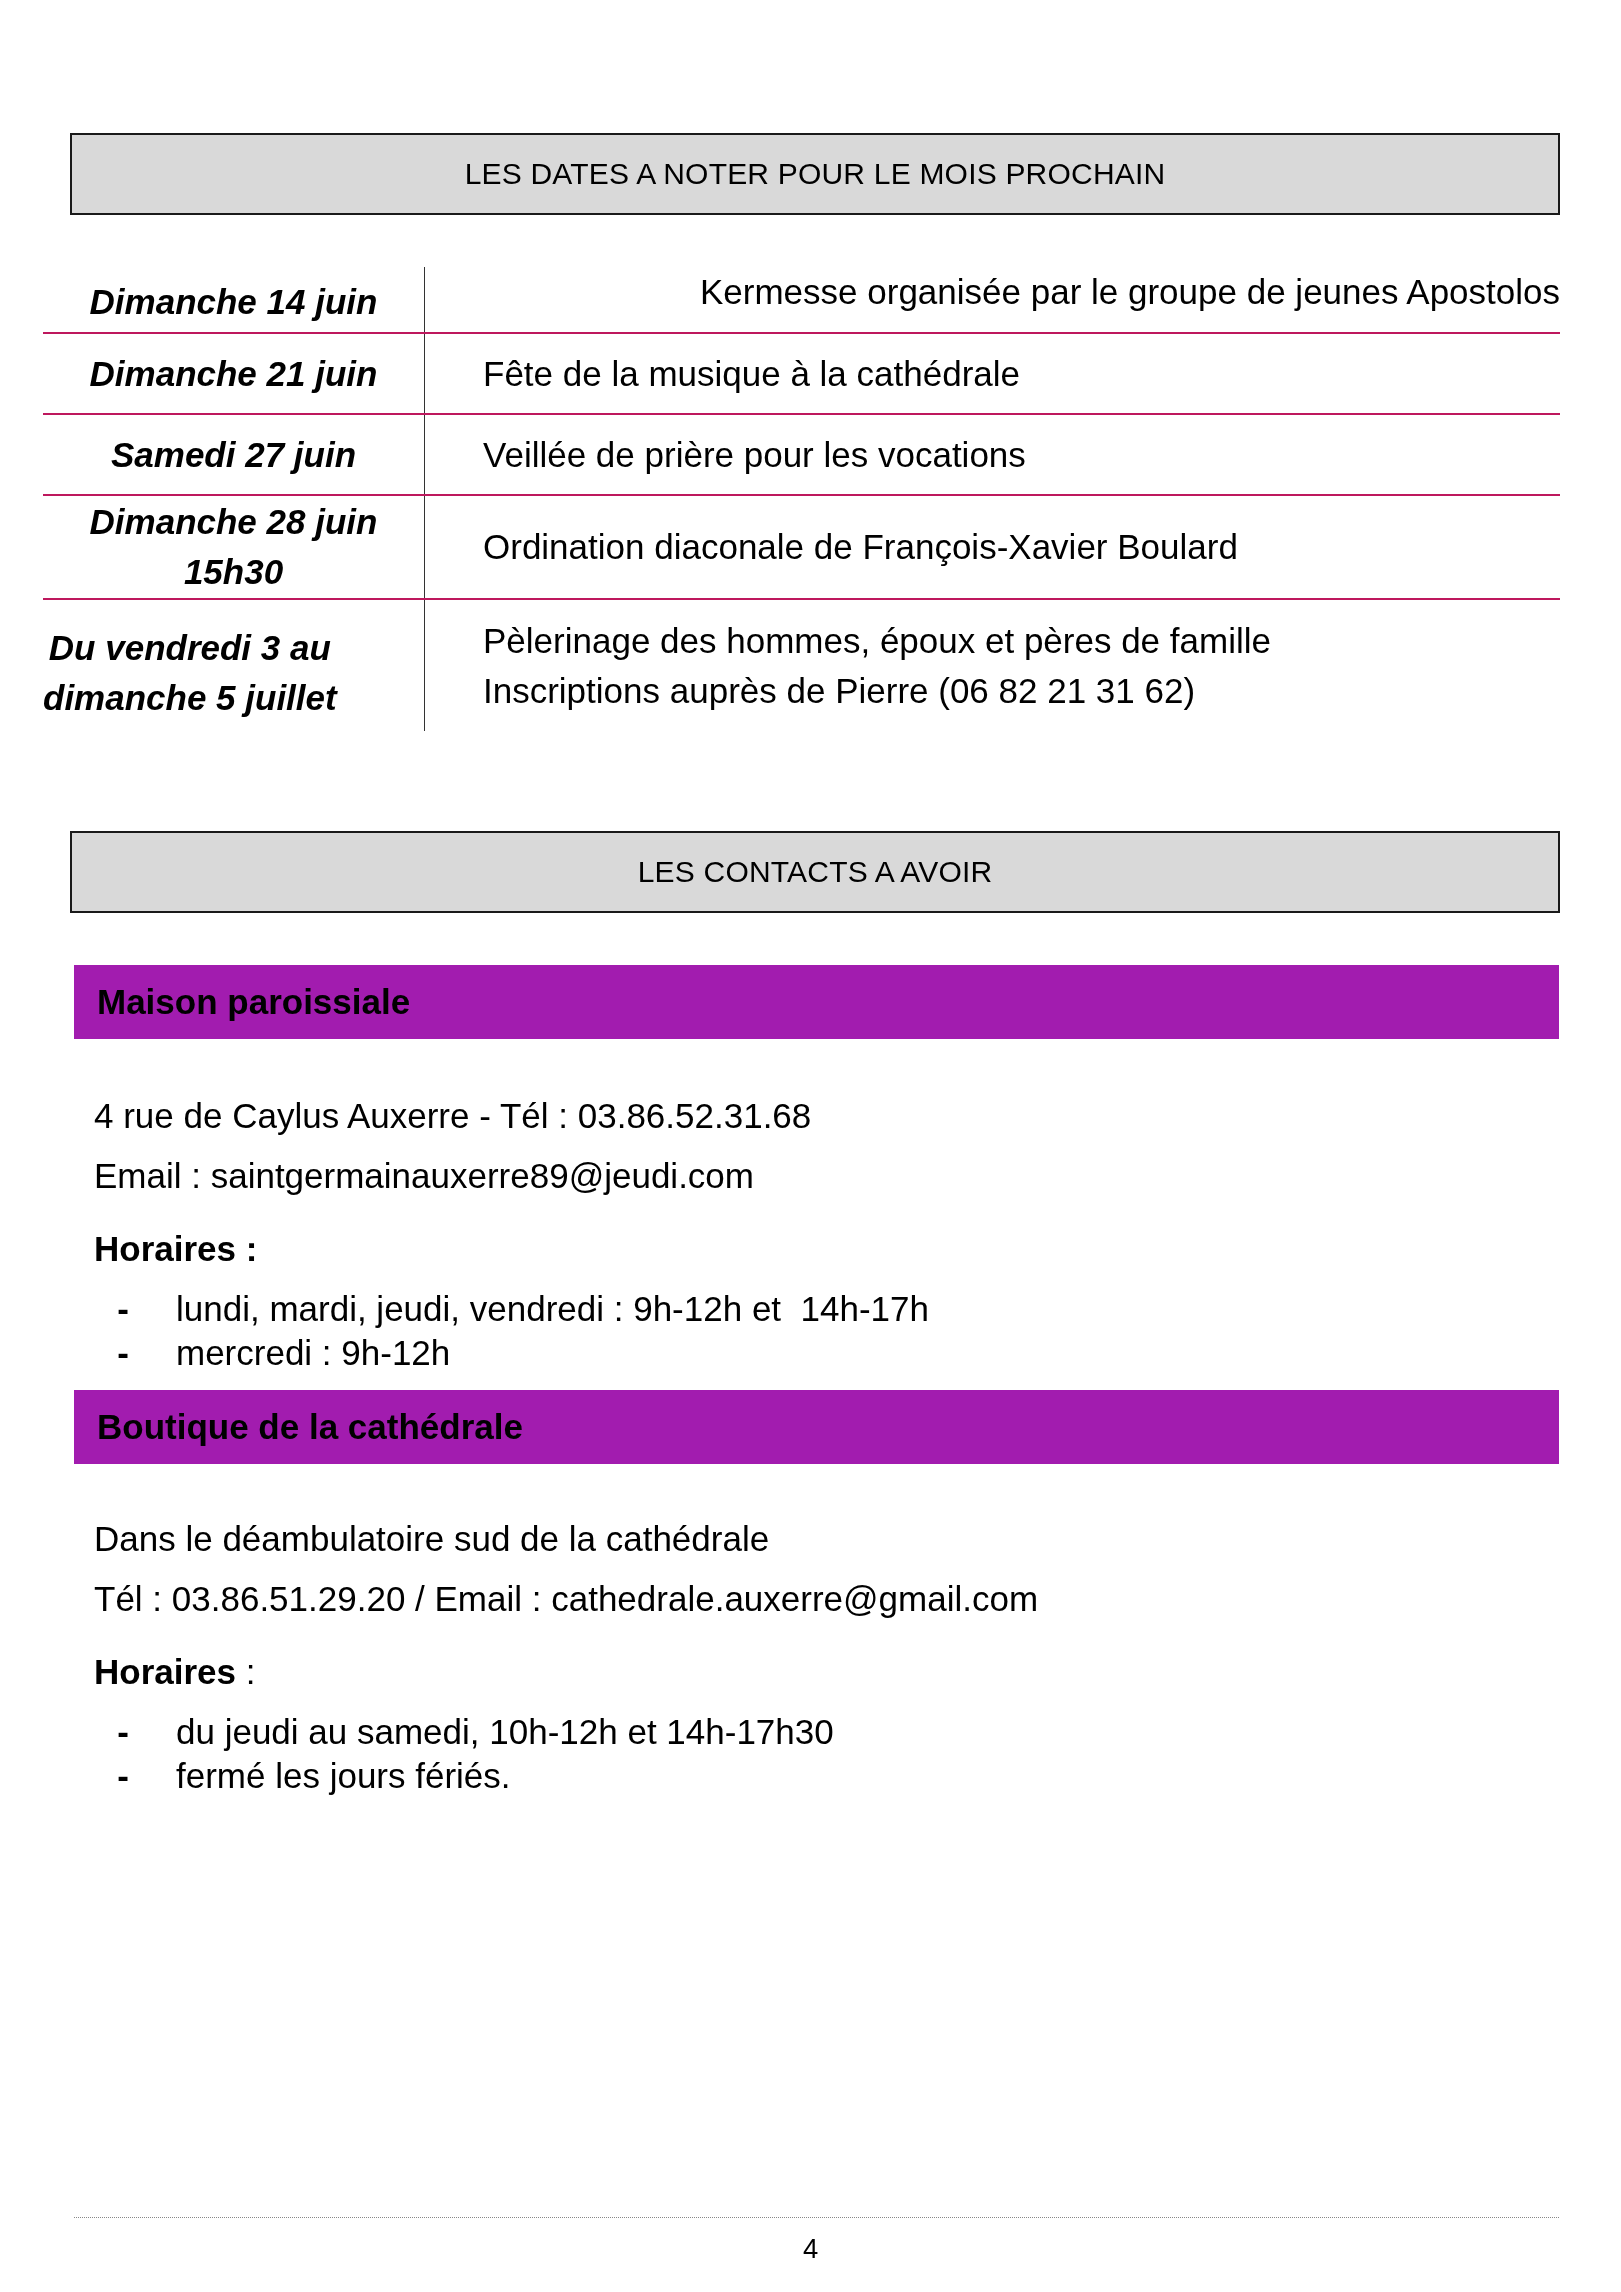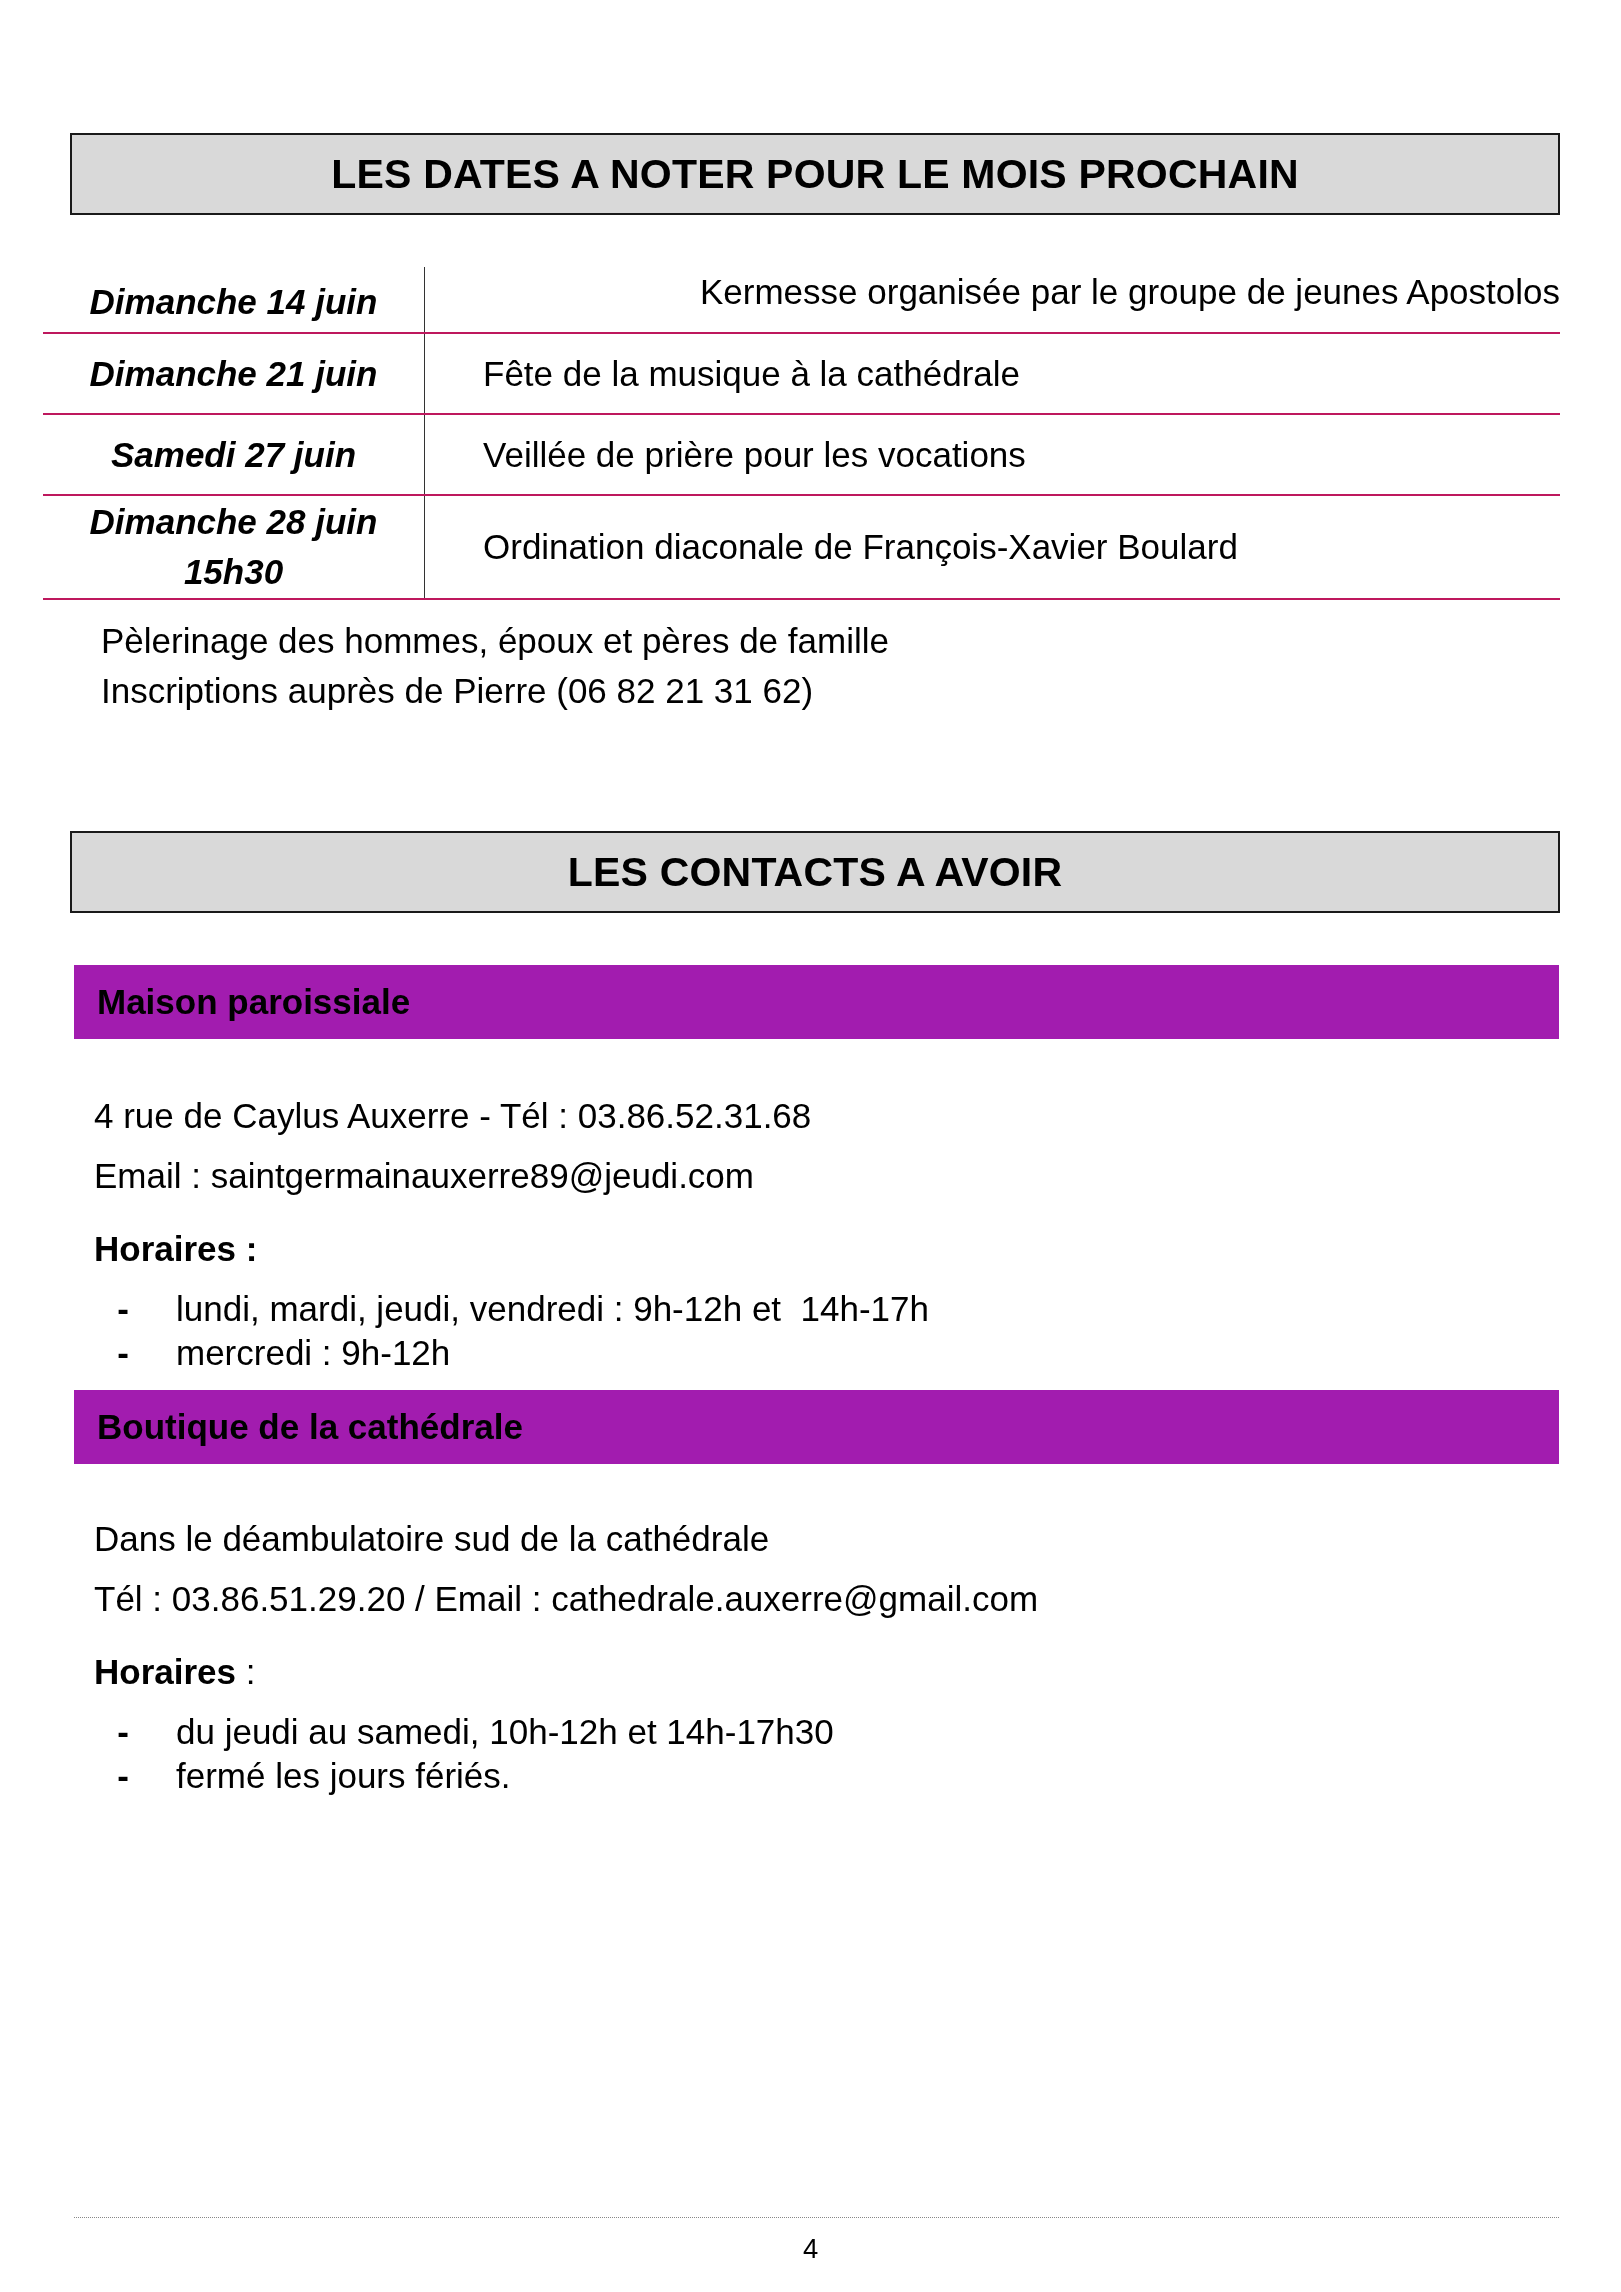--- a/index.html
+++ b/index.html
@@ -1,18 +1,18 @@
 <!DOCTYPE html>
 <html><head>
 <meta charset="utf-8">
 <style>
   html, body { margin:0; padding:0; background:#ffffff; }
   body { width:1621px; height:2293px; position:relative; font-family:"Liberation Sans", sans-serif; color:#000; overflow:hidden; }
   .title-box { position:absolute; left:70px; width:1490px; height:82px; background:#d9d9d9; border:2px solid #1a1a1a; box-sizing:border-box; display:flex; align-items:center; justify-content:center; }
-  .title-box span { font-weight:bold; font-size:41px; letter-spacing:0.2px; }
+  .title-box span { font-weight:normal; font-size:30px; letter-spacing:0.2px; }
   #title1 { top:133px; }
   #title2 { top:831px; }
 
   .dates { position:absolute; left:43px; top:267px; width:1517px; }
   .row { display:flex; border-bottom:2px solid #be185d; }
   .row:last-child { border-bottom:none; }
   .cell-date { width:382px; border-right:1.5px solid #333; box-sizing:border-box; display:flex; align-items:center; justify-content:center; text-align:center; font-weight:bold; font-style:italic; font-size:35px; line-height:50px; }
   .cell-desc { flex:1; display:flex; flex-direction:column; justify-content:center; padding-left:58px; font-size:35px; line-height:50px; }
   .r0 { height:65px; } .r0 .cell-date, .r0 .cell-desc { padding-top:5.9px; } .r0 .cell-desc { justify-content:flex-start; padding-top:0;text-align:right; }
   .r1 { height:79px; }
@@ -72,20 +72,23 @@
   </div>
   <div class="row r3">
     <div class="cell-date">
       <span><span>Dimanche 28 juin</span><br><span>15h30</span></span>
     </div>
     <div class="cell-desc">
         <span>Ordination diaconale de François-Xavier Boulard</span>
       </div>
   </div>
   <div class="row r4">
+    <div class="cell-date">
+      <span><span>Du vendredi 3 au</span><br><span>dimanche 5 juillet</span></span>
+    </div>
     <div class="cell-desc">
       <span>Pèlerinage des hommes, époux et pères de famille</span>
       <span>Inscriptions auprès de Pierre (06 82 21 31 62)</span>
     </div>
   </div>
 </div>
 
 <div class="title-box" id="title2">
   <span>LES CONTACTS A AVOIR</span>
 </div>

